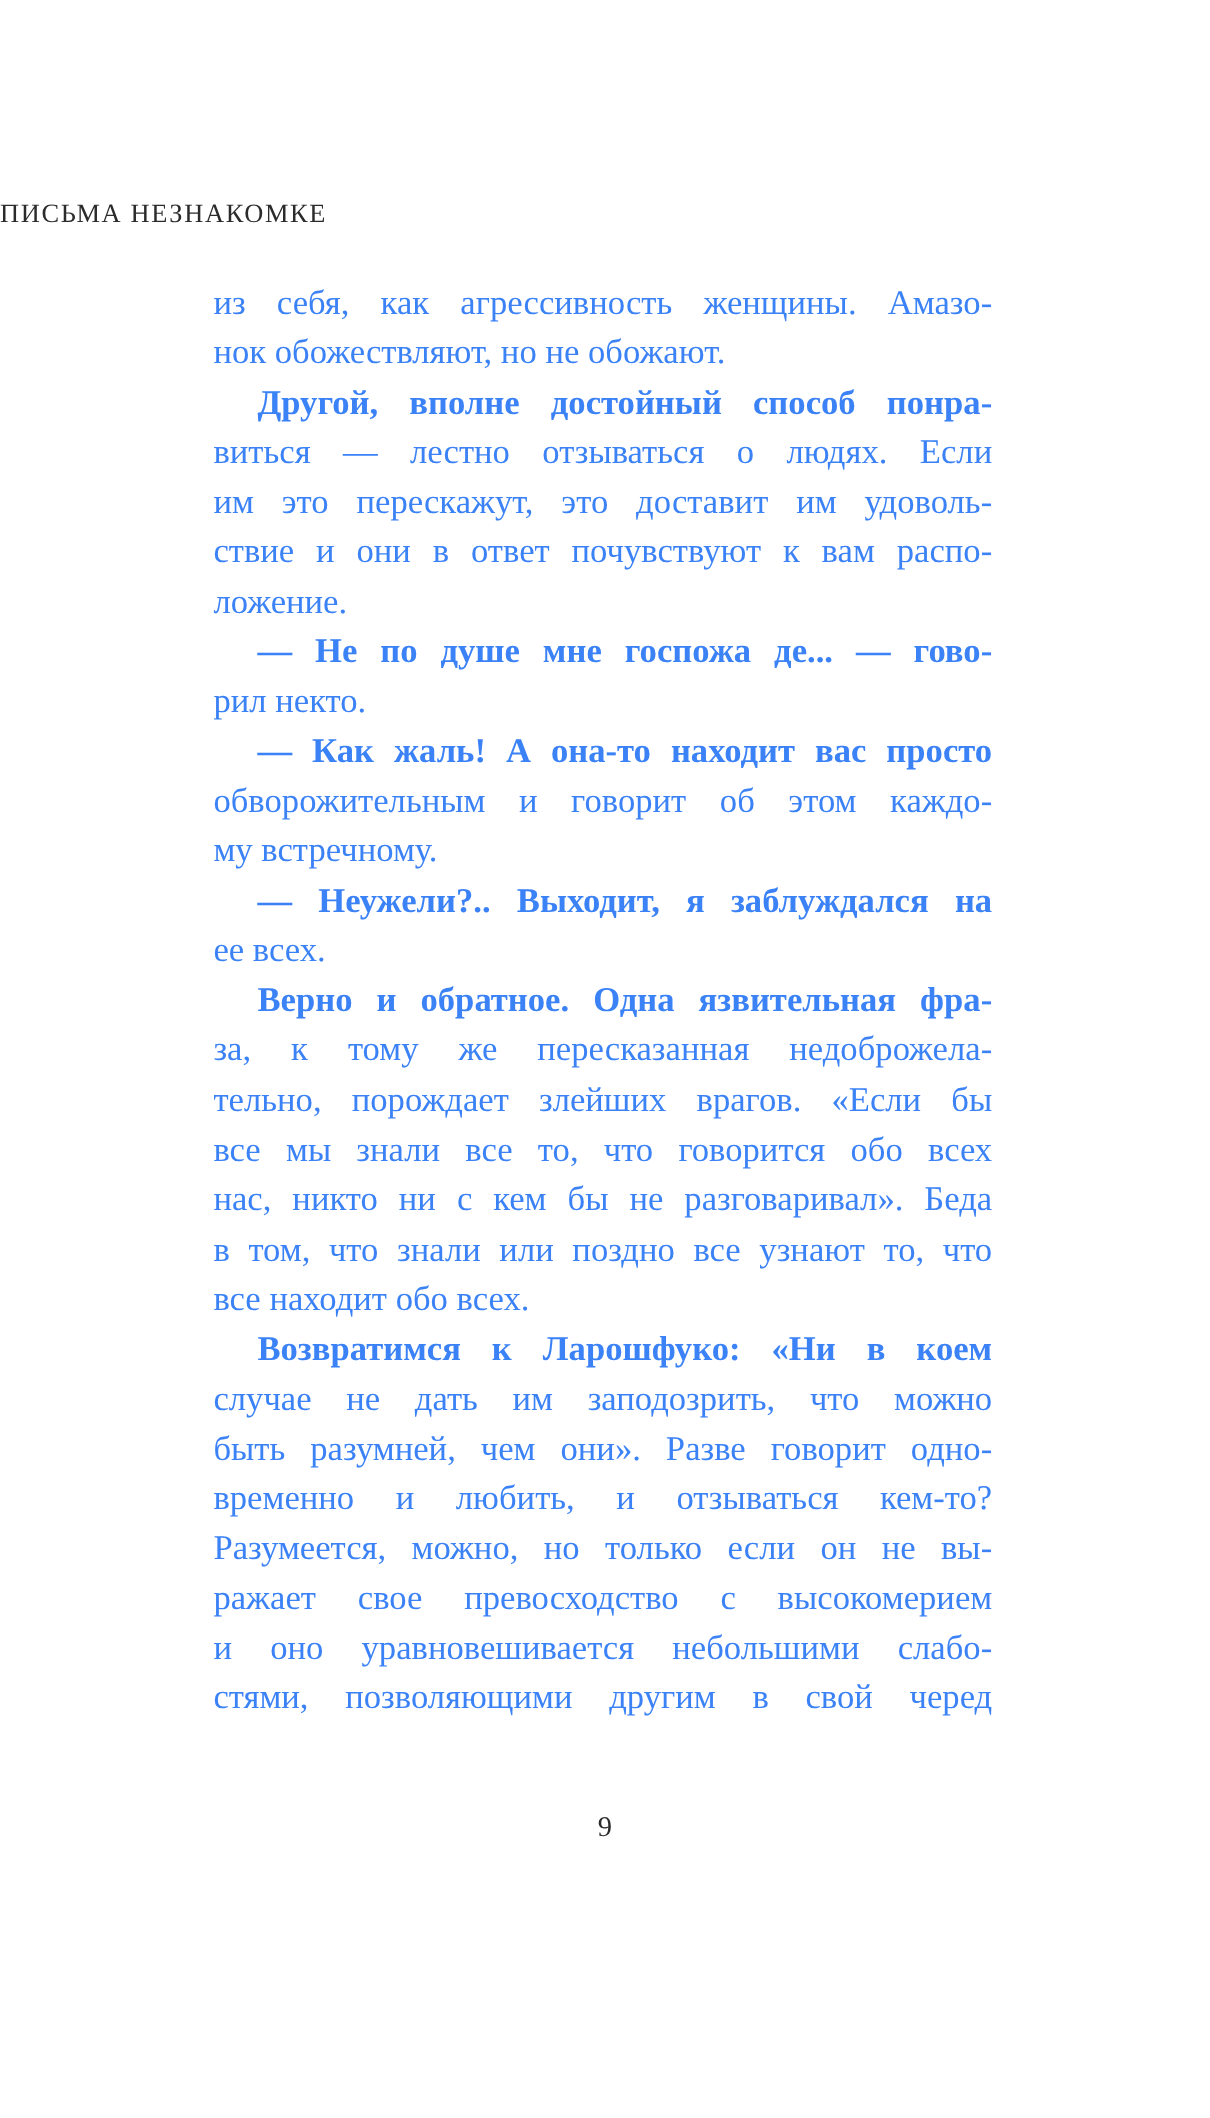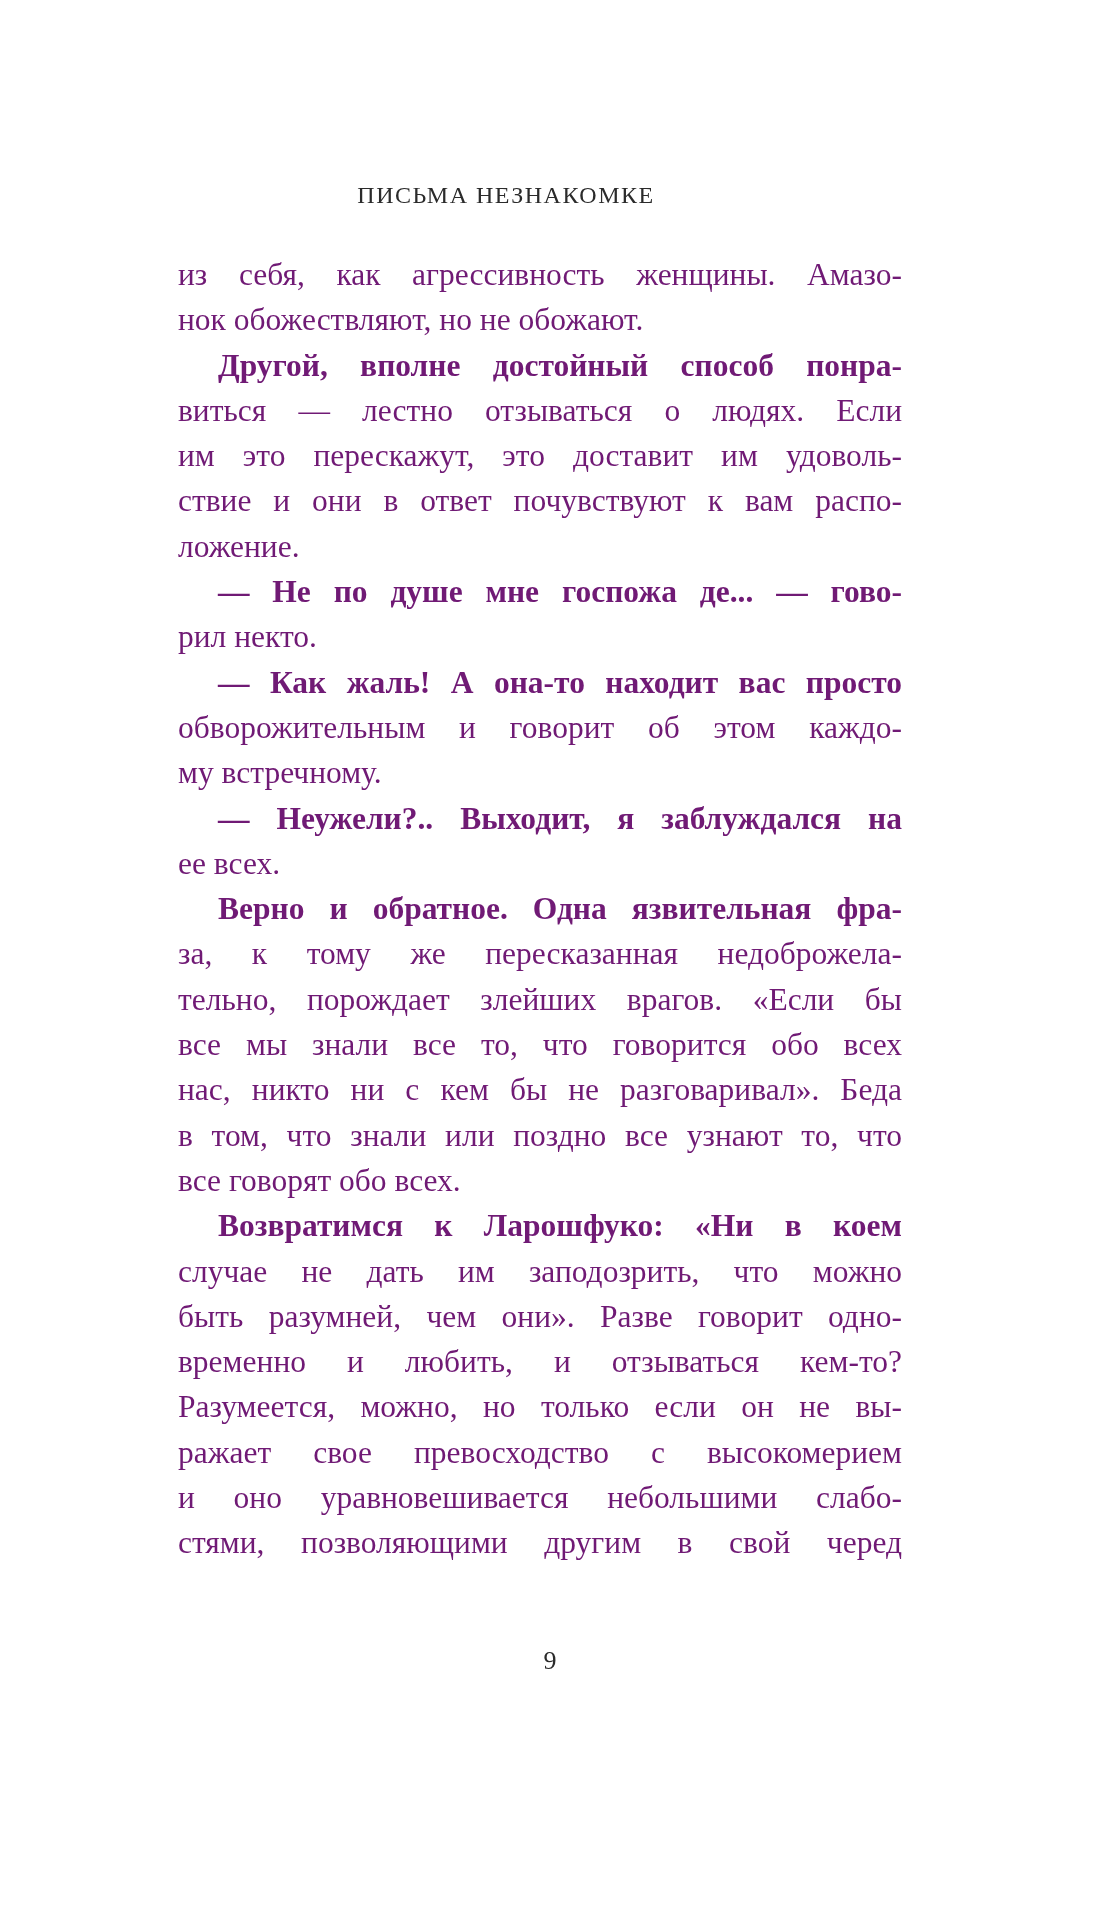--- a/index.html
+++ b/index.html
@@ -13,41 +13,42 @@
       position: relative;
       overflow: hidden;
       font-family: "DejaVu Serif", "Liberation Serif", serif;
       color: #2a2a2a;
     }
     .running-head {
       position: absolute;
       top: 182px;
       left: 0;
       width: 1012px;
-      text-align: center;
+      text-align: left;
       font-family: "Liberation Serif", "DejaVu Serif", serif;
       font-size: 24px;
       letter-spacing: 1.5px;
       color: #2b2b2b;
     }
     .text-block {
       position: absolute;
       top: 252px;
       left: 178px;
       width: 724px;
     }
     .line {
       height: 45.3px;
       line-height: 45.3px;
       font-family: "Liberation Serif", "DejaVu Serif", serif;
       font-size: 31.5px;
       white-space: nowrap;
       text-align: justify;
       text-align-last: justify;
-      color: #701a75;
+      color: #3b82f6;
+      margin-left: 16px;
     }
     .line.last {
       text-align-last: left;
     }
     .line.indent {
       padding-left: 40px;
       font-weight: bold;
     }
     .page-number {
       position: absolute;
@@ -79,21 +80,21 @@
   <div class="line">обворожительным и говорит об этом каждо-</div>
   <div class="line last">му встречному.</div>
   <div class="line indent">— Неужели?.. Выходит, я заблуждался на</div>
   <div class="line last">ее всех.</div>
   <div class="line indent">Верно и обратное. Одна язвительная фра-</div>
   <div class="line">за, к тому же пересказанная недоброжела-</div>
   <div class="line">тельно, порождает злейших врагов. «Если бы</div>
   <div class="line">все мы знали все то, что говорится обо всех</div>
   <div class="line">нас, никто ни с кем бы не разговаривал». Беда</div>
   <div class="line">в том, что знали или поздно все узнают то, что</div>
-  <div class="line last">все говорят обо всех.</div>
+  <div class="line last">все находит обо всех.</div>
   <div class="line indent">Возвратимся к Ларошфуко: «Ни в коем</div>
   <div class="line">случае не дать им заподозрить, что можно</div>
   <div class="line">быть разумней, чем они». Разве говорит одно-</div>
   <div class="line">временно и любить, и отзываться кем-то?</div>
   <div class="line">Разумеется, можно, но только если он не вы-</div>
   <div class="line">ражает свое превосходство с высокомерием</div>
   <div class="line">и оно уравновешивается небольшими слабо-</div>
   <div class="line">стями, позволяющими другим в свой черед</div>
 </div>
 

